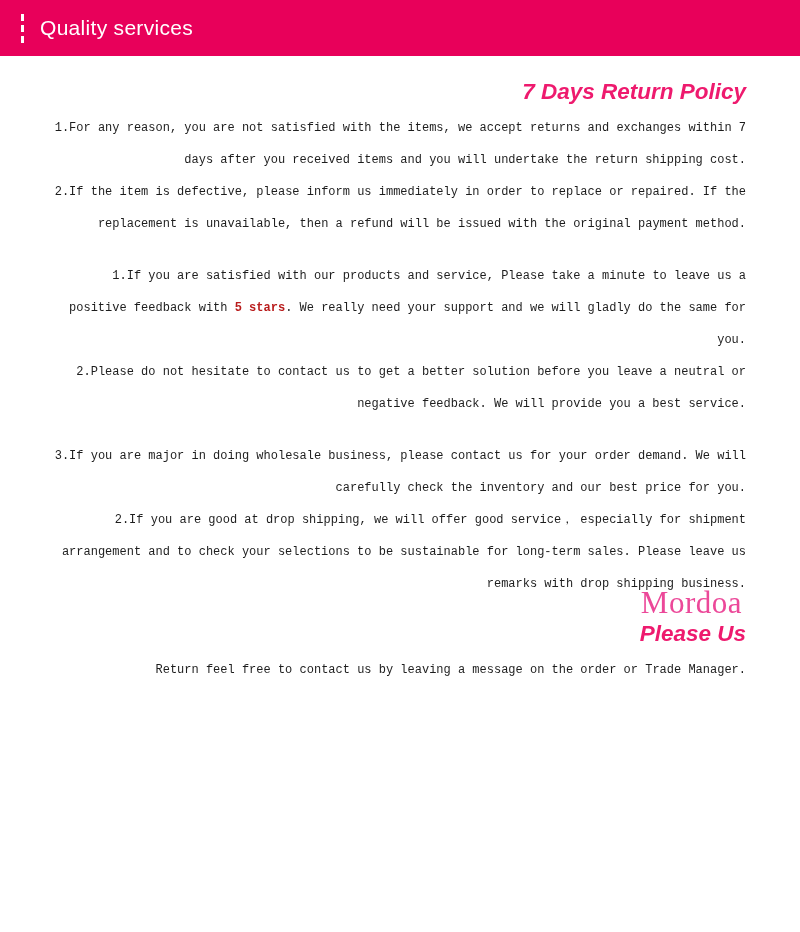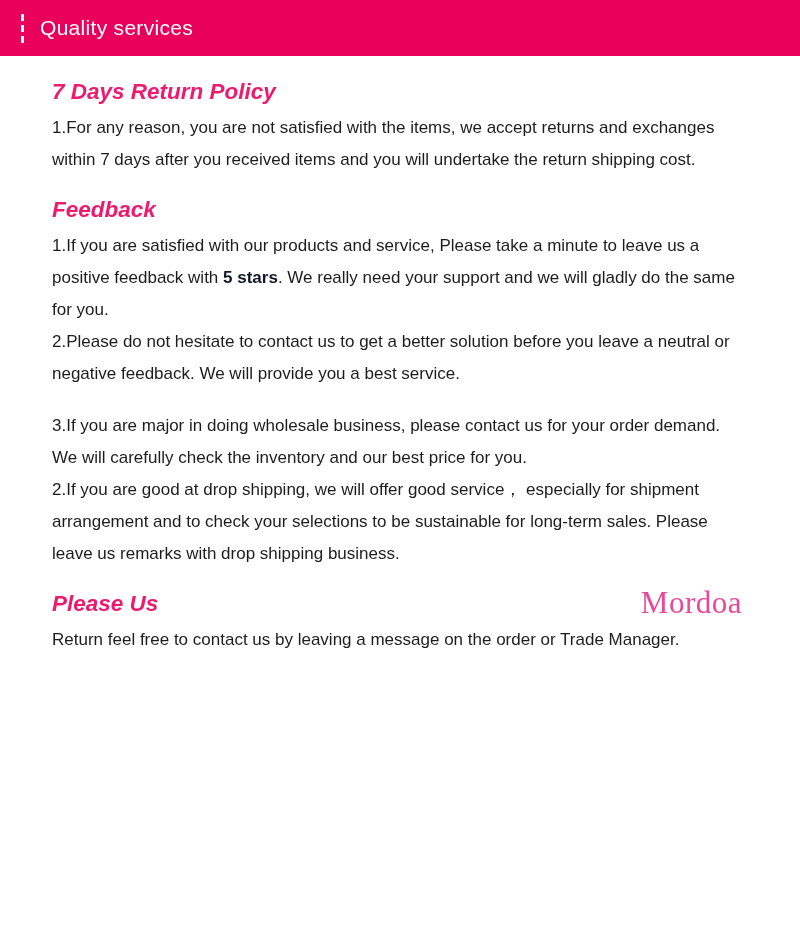--- a/index.html
+++ b/index.html
@@ -12,20 +12,21 @@
     background: #ffffff;
     font-family: "Liberation Sans", sans-serif;
     color: #1a1a1a;
     overflow: hidden;
   }
   .page {
     position: relative;
     width: 800px;
     height: 653px;
     box-sizing: border-box;
+    text-align: right;
   }
 
   
   .banner {
     position: relative;
     height: 56px;
     background: #e8005a;
     display: flex;
     align-items: center;
   }
@@ -58,32 +59,33 @@
   }
   h2.section-title {
     font-size: 22.5px;
     font-style: italic;
     font-weight: bold;
     color: #ee1a6e;
     margin: 0 0 6px 0;
     line-height: 1.25;
   }
   .para {
-    font-size: 17px;
+    font-size: 12px;
     line-height: 32px;
     color: #1d1d1d;
     margin: 0;
+    font-family: Liberation Mono, monospace;
   }
   .para + .para { margin-top: 0; }
 
   .block { margin-bottom: 20px; }
   .block.tight { margin-bottom: 16px; }
 
   .hl {
-    color: #0f172a;
+    color: #b91c1c;
     font-weight: bold;
   }
 
   
   .brand {
     position: absolute;
     right: 58px;
     bottom: 32px;
     font-family: "Liberation Serif", serif;
     font-size: 31px;
@@ -103,24 +105,24 @@
       <div class="tick t3"></div>
     </div>
     <div class="banner-title">Quality services</div>
   </div>
 
   <div class="content">
 
     <div class="block">
       <h2 class="section-title">7 Days Return Policy</h2>
       <p class="para">1.For any reason, you are not satisfied with the items, we accept returns and exchanges within 7 days after you received items and you will undertake the return shipping cost.</p>
+      <p class="para">2.If the item is defective, please inform us immediately in order to replace or repaired. If the replacement is unavailable, then a refund will be issued with the original payment method.</p>
     </div>
 
     <div class="block">
-      <h2 class="section-title">Feedback</h2>
       <p class="para"><span>1.If you are satisfied with our products and service, Please take a minute to leave us a positive feedback with </span><span class="hl">5 stars</span><span>. We really need your support and we will gladly do the same for you.</span></p>
       <p class="para">2.Please do not hesitate to contact us to get a better solution before you leave a neutral or negative feedback. We will provide you a best service.</p>
     </div>
 
     <div class="block">
       <p class="para">3.If you are major in doing wholesale business, please contact us for your order demand. We will carefully check the inventory and our best price for you.</p>
       <p class="para">2.If you are good at drop shipping, we will offer good service，   especially for shipment arrangement and to check your selections to be sustainable for long-term sales. Please leave us remarks with drop shipping business.</p>
     </div>
 
     <div class="block tight">

